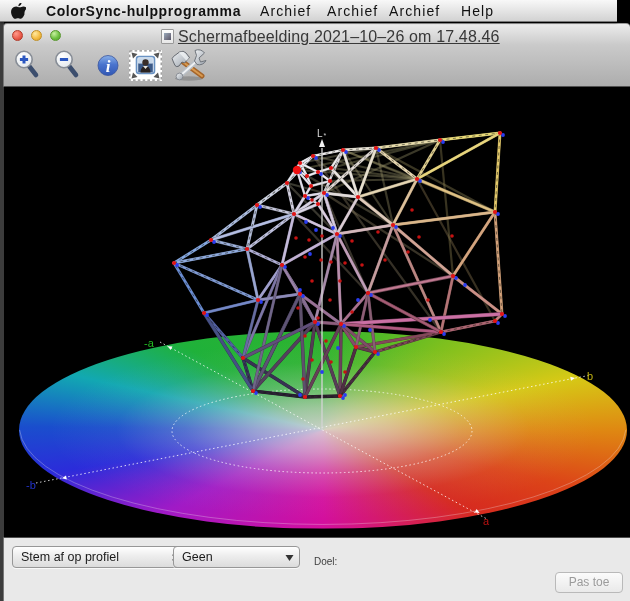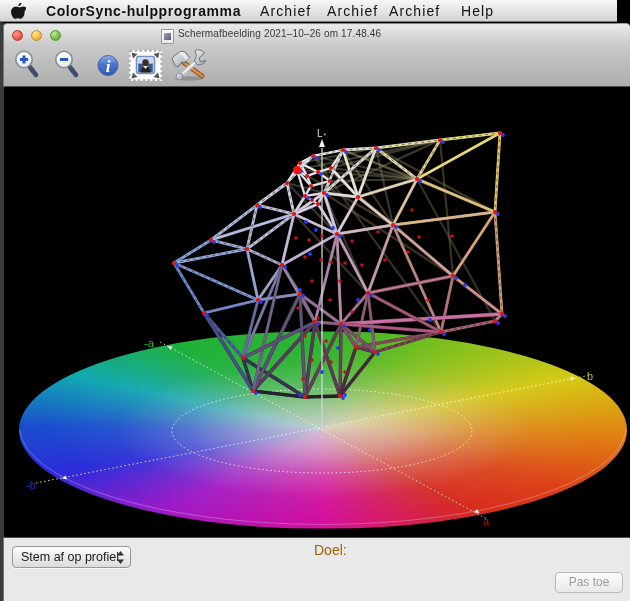--- a/index.html
+++ b/index.html
@@ -13,21 +13,21 @@
 
 #desk-strip { position:absolute; left:0; top:22px; width:4px; height:579px; background:#3c3c3c; z-index:1;}
 #window { position:absolute; left:3px; top:22px; width:627px; height:579px; z-index:2; }
 #titlebar { position:absolute; left:0; top:1px; width:627px; height:22px;
   background:linear-gradient(#ececec,#cacaca); border-top:1px solid #999;
   border-left:1px solid #777; border-radius:4px 4px 0 0; }
 .tl { position:absolute; top:6px; width:11px; height:11px; border-radius:50%; }
 #tl-r { left:8px; background:radial-gradient(circle at 35% 30%, #ff9a8a, #ec5f4f 55%, #c63a28); border:0.5px solid #b23a2a;}
 #tl-y { left:27px; background:radial-gradient(circle at 35% 30%, #ffe9a0, #f5bd44 55%, #d89a20); border:0.5px solid #c09028;}
 #tl-g { left:46px; background:radial-gradient(circle at 35% 30%, #c8f0a0, #70c143 55%, #4f9e27); border:0.5px solid #58962d;}
-#title { position:absolute; left:174px; top:4px; font-size:10px; letter-spacing:0.15px; color:#383838; }
+#title { position:absolute; left:174px; top:4px; font-size:16px; letter-spacing:0.15px; color:#383838;text-decoration:underline; }
 #title-icon { position:absolute; left:157px; top:5px; width:13px; height:15px;
   background:linear-gradient(#fdfdfd,#e8e8e8); border:1px solid #999; border-radius:1px; }
 #title-icon::after { content:""; position:absolute; left:2px; top:3px; width:7px; height:7px;
   background:linear-gradient(135deg,#9ab,#778 60%,#556); }
 
 #toolbar { position:absolute; left:0; top:23px; width:627px; height:42px;
   background:linear-gradient(#cacaca,#adadad); border-left:1px solid #777;
   border-bottom:1px solid #515151; }
 
 #content { position:absolute; left:2px; top:65px; width:625px; height:450px; background:#000; overflow:hidden; }
@@ -122,27 +122,32 @@
           background:conic-gradient(from 0deg,
             #2eb42e 0deg, #7fc01e 25deg, #d6c916 57deg, #df8812 90deg,
             #dc4418 125deg, #d62a20 150deg, #d30f9e 180deg, #a01ac6 212deg,
             #2b2cda 244deg, #1a4ecd 272deg, #12a8b2 304deg, #1fb13a 332deg, #2eb42e 360deg);
           transform:scaleY(0.3241);"></div>
         <div style="position:absolute;left:0;top:0;width:608px;height:198px;border-radius:50%;
           background:radial-gradient(50% 50% at 50% 50%, rgba(219,211,214,0.9) 0%, rgba(219,211,214,0.65) 22%, rgba(218,209,212,0.3) 45%, rgba(216,207,210,0.06) 68%, rgba(216,207,210,0) 90%);"></div>
       </div>
     </div>
     <div id="bottombar">
-      <div class="popup" style="left:8px;top:8px;width:119px;">Stem af op profiel
+      <div class="popup" style="left:8px;top:8px;width:174px;">Stem af op profiel
         <svg class="updown" viewBox="0 0 9 15">
             <path d="M4.5,1 L8,5.5 L1,5.5 Z" fill="#333"></path>
             <path d="M4.5,14 L1,9.5 L8,9.5 Z" fill="#333"></path>
           </svg>
       </div>
-      <div style="position:absolute;left:310px;top:4px;font-size:14px;color:#a16207;">Doel:</div>
+      <div class="popup" style="left:169px;top:8px;width:127px;">Geen
+        <svg class="updown" viewBox="0 0 9 15">
+            <path d="M4.5,11 L0.5,5 L8.5,5 Z" fill="#333"></path>
+          </svg>
+      </div>
+      <div style="position:absolute;left:310px;top:18px;font-size:10px;color:#404040;">Doel:</div>
       <div class="btn" style="left:551px;top:34px;width:68px;height:21px;">Pas toe</div>
     </div>
   </div>
   <div id="menubar">
     <svg width="15" height="17" viewBox="0 0 15 17" style="position:absolute;left:11px;top:3px">
       <path fill="#161616" d="M10.8,0.3c0.1,0.9-0.3,1.9-0.9,2.6C9.3,3.6,8.3,4.1,7.4,4C7.3,3.1,7.7,2.2,8.3,1.5C8.9,0.9,9.9,0.4,10.8,0.3z
       M13.9,13.1c-0.4,0.9-0.6,1.3-1.1,2.1c-0.7,1.1-1.7,2.5-3,2.5c-1.1,0-1.4-0.7-2.9-0.7c-1.5,0-1.8,0.7-2.9,0.7c-1.2,0-2.2-1.2-2.9-2.3C-0.8,12.3-1,8.5,0.6,6.5c1.1-1.4,2.8-2.2,4.4-2.2c1.6,0,2.6,0.9,3.9,0.9c1.3,0,2.1-0.9,3.9-0.9c1.4,0,2.9,0.8,4,2.1C13.4,8.2,14,12.1,13.9,13.1z" transform="translate(0.5,-0.6) scale(0.93)"></path>
     </svg>
     <span class="mb-bold" style="left:46px;">ColorSync‑hulpprogramma</span>
     <span style="left:260px;">Archief</span>

